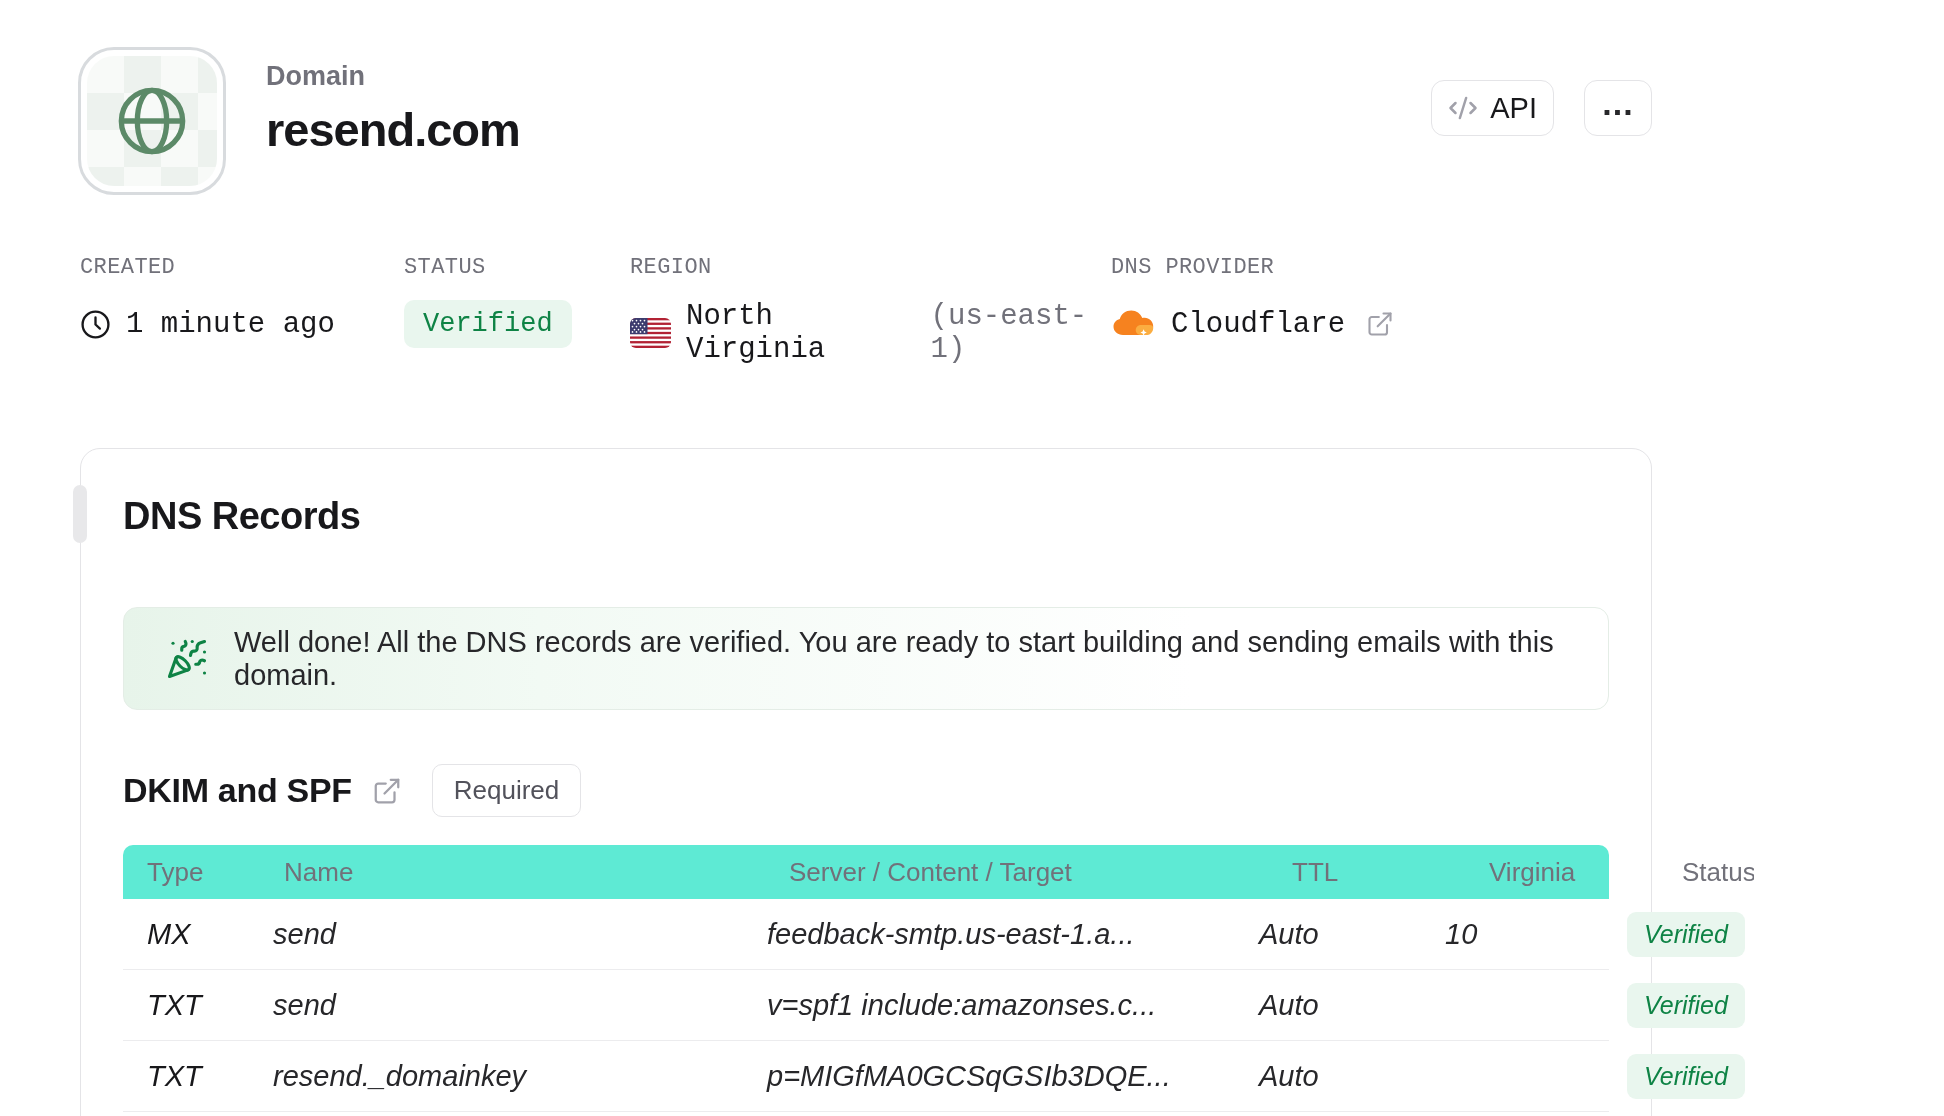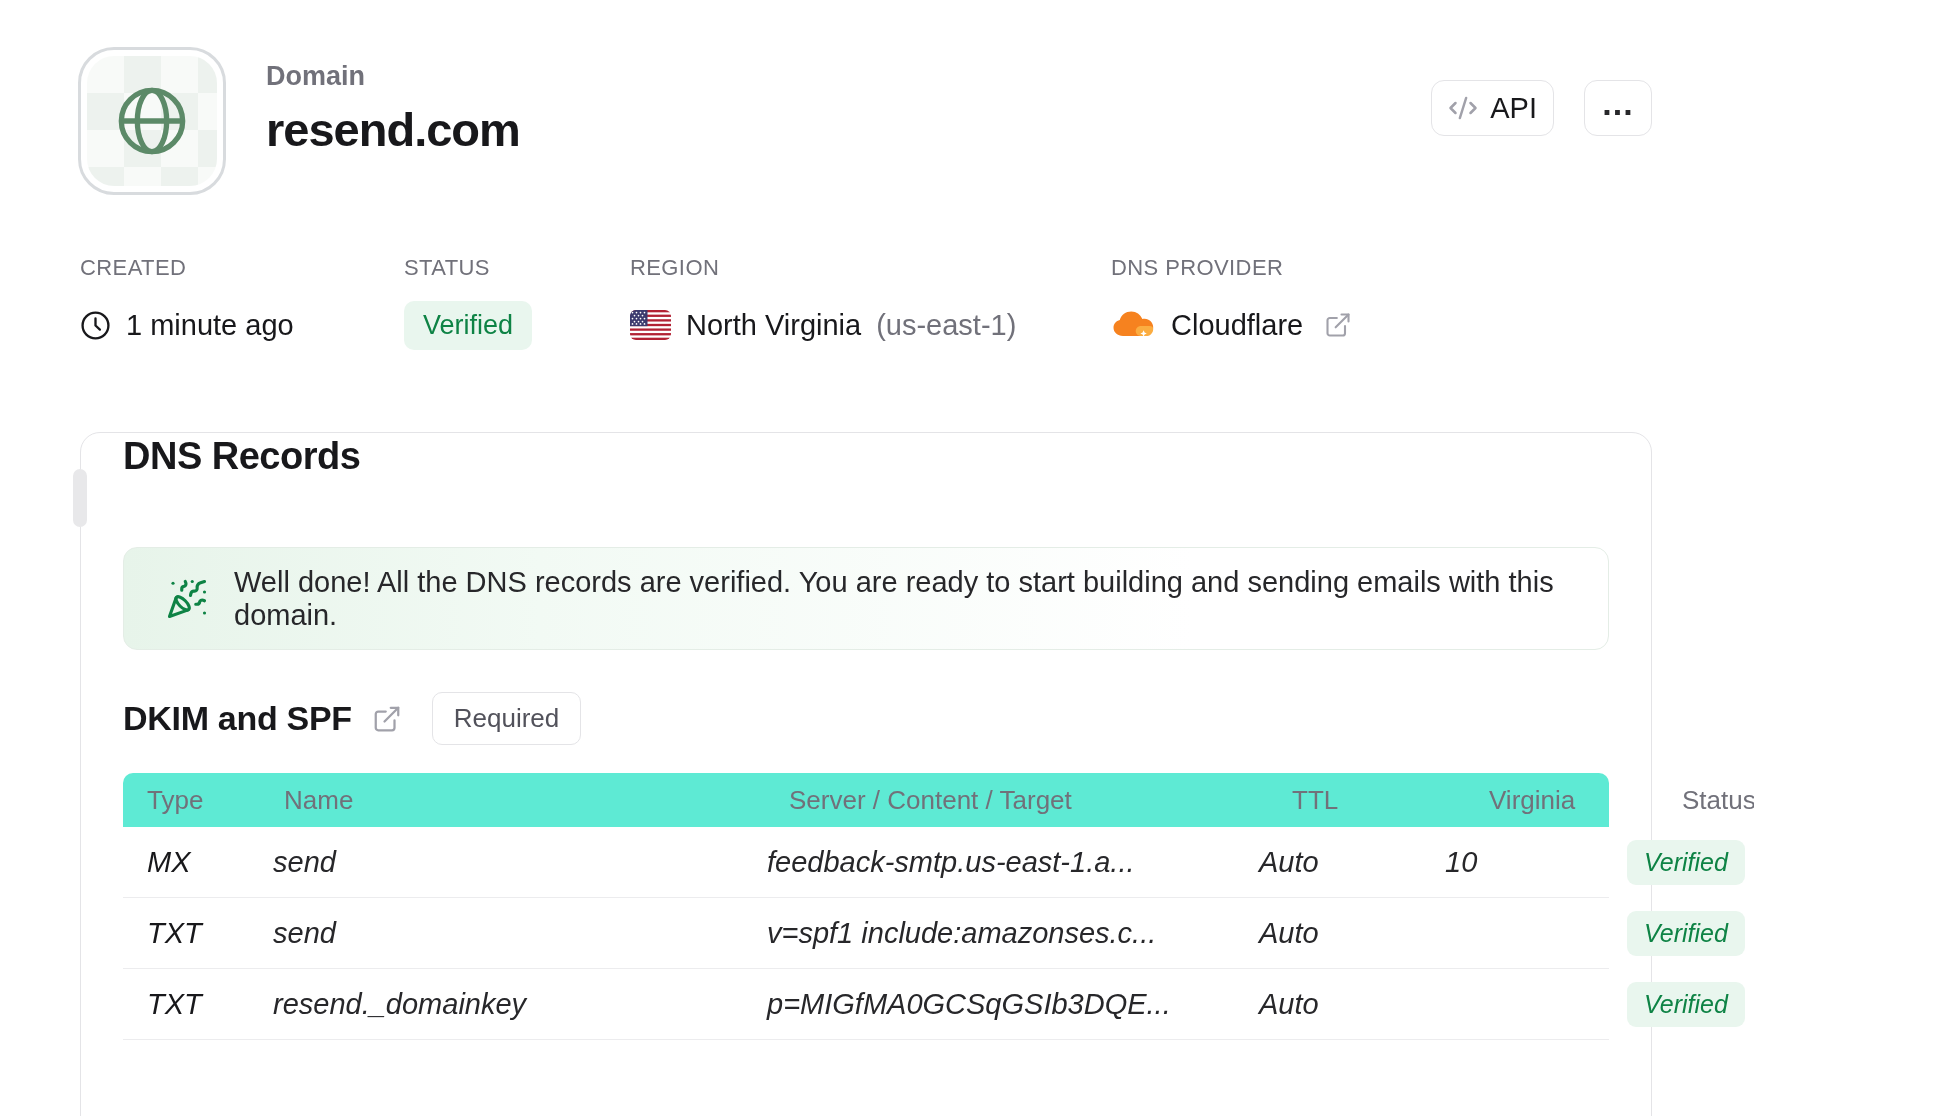--- a/index.html
+++ b/index.html
@@ -28,21 +28,21 @@
   .page-title { font-size:47px; font-weight:700; color:#18181b; letter-spacing:-1px; }
   .top-actions { margin-left:auto; padding-top:33px; display:flex; gap:30px; }
   .btn {
     height:56px; background:#fff; border:1.5px solid #e4e4e7; border-radius:13px;
     display:inline-flex; align-items:center; justify-content:center; cursor:pointer;
   }
   .btn-api { padding:0 16px; gap:12px; font-size:29px; font-weight:500; color:#18181b; }
   .btn-more { width:68px; font-size:34px; font-weight:700; color:#27272a; letter-spacing:1px; padding-bottom:10px; }
 
   
-  .meta { display:flex; padding:0 102px 0 80px; margin-top:60px; }
+  .meta { display:flex; padding:0 102px 0 80px; margin-top:60px;font-family:Liberation Mono, monospace; }
   .meta-col-created { width:324px; }
   .meta-col-status  { width:226px; }
   .meta-col-region  { width:481px; }
   .meta-label { font-size:22px; font-weight:500; color:#71717a; letter-spacing:.4px; margin-bottom:20px; }
   .meta-value { display:flex; align-items:center; gap:15px; min-height:48px; font-size:29px; color:#18181b; }
   .pill {
     display:inline-block; background:#e9f6ee; color:#0e8345;
     font-size:27px; font-weight:500; padding:9px 19px; border-radius:10px;
   }
   .flag { width:41px; height:30px; border-radius:6px; overflow:hidden; flex:none; }
@@ -51,30 +51,30 @@
 
   
   .card {
     position:relative; margin:82px 102px 0 80px; height:840px;
     border:1.5px solid #e4e4e7; border-radius:20px; padding:0 42px; background:#fff;
   }
   .card-accent {
     position:absolute; left:-8px; top:36px; width:14px; height:58px;
     background:#e8e8ea; border-radius:8px; z-index:2;
   }
-  .card-title { font-size:38px; font-weight:700; color:#18181b; letter-spacing:-.5px; line-height:46px; }
+  .card-title { margin-top:44px; font-size:38px; font-weight:700; color:#18181b; letter-spacing:-.5px; line-height:46px; }
 
   .banner {
     margin-top:68px; height:103px; border:1px solid #e4ede6; border-radius:14px;
     background:linear-gradient(90deg, #e7f4ea 0%, #f2faf4 28%, #ffffff 72%);
     display:flex; align-items:center; padding:0 42px; gap:26px;
   }
   .banner-text { font-size:29px; color:#27272a; }
 
-  .section-head { margin-top:42px; display:flex; align-items:center; gap:20px; }
+  .section-head { margin-top:54px; display:flex; align-items:center; gap:20px; }
   .section-title { font-size:34px; font-weight:700; color:#18181b; letter-spacing:-.3px; }
   .req-badge {
     margin-left:10px; font-size:26px; color:#52525b; background:#fff;
     border:1.5px solid #e4e4e7; border-radius:10px; padding:10px 21px;
   }
 
   
   .tbl { margin-top:28px; }
   .tbl-grid {
     display:grid; grid-template-columns:126px 494px 492px 186px 182px 1fr;

